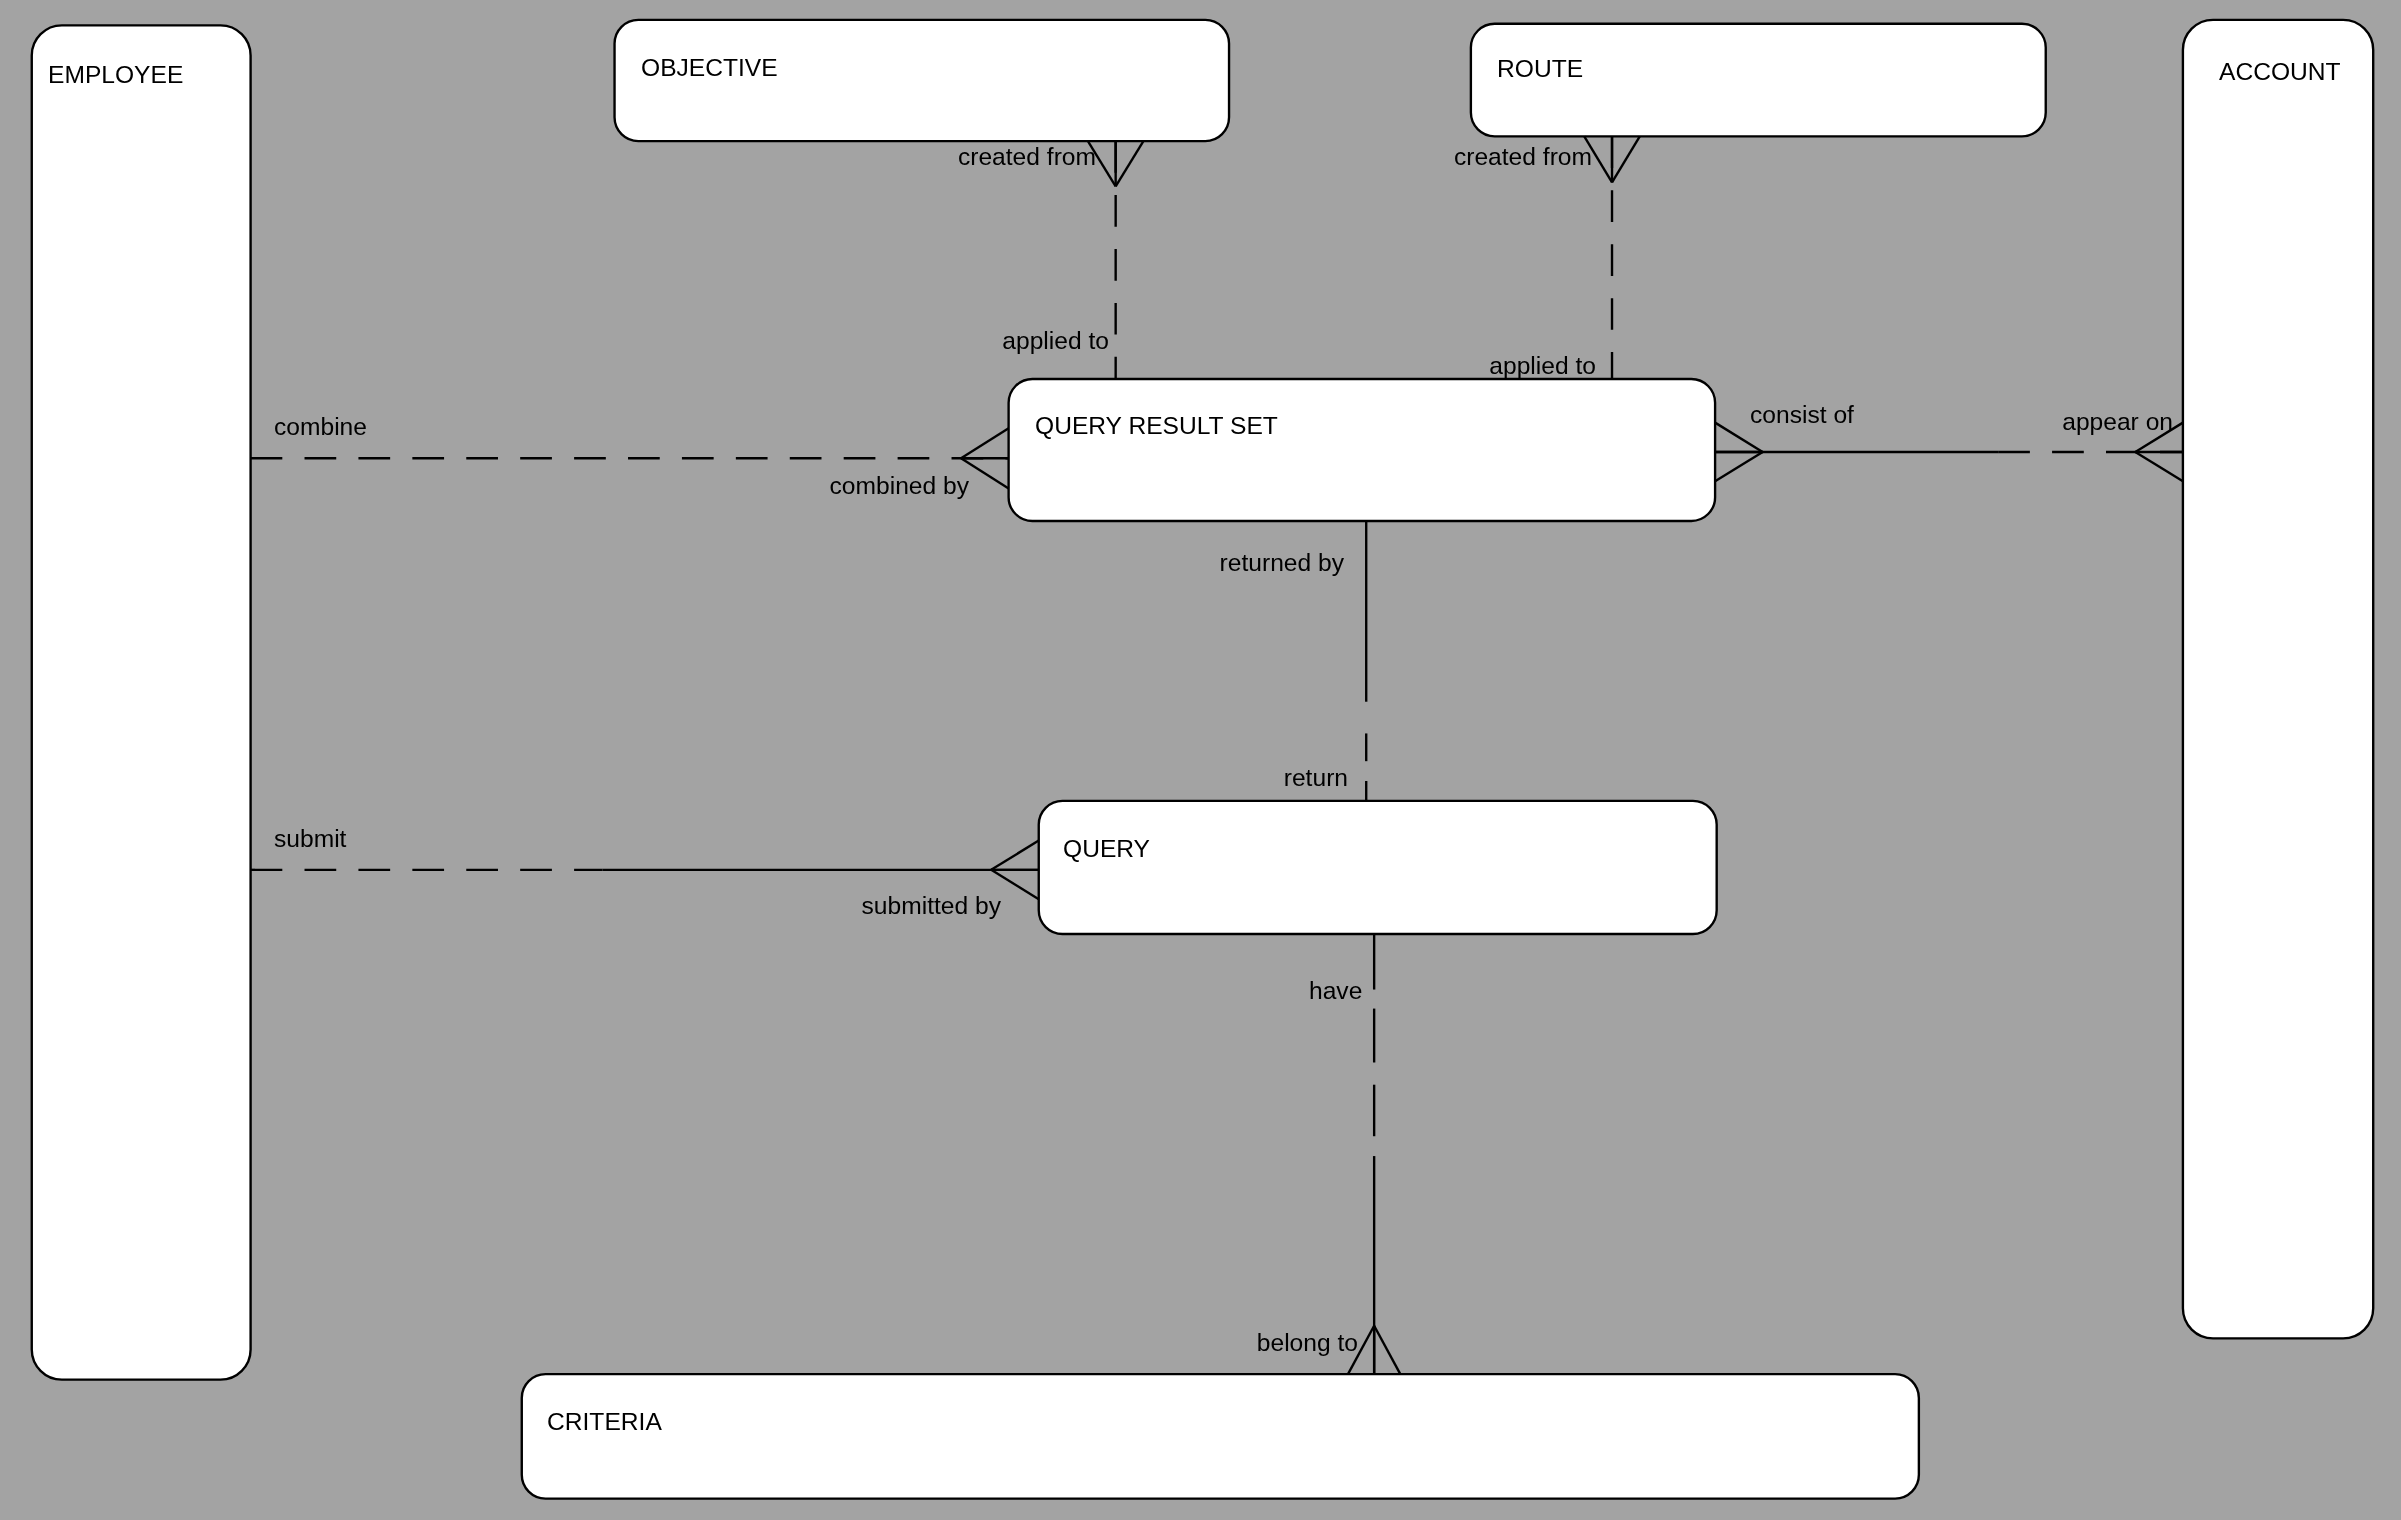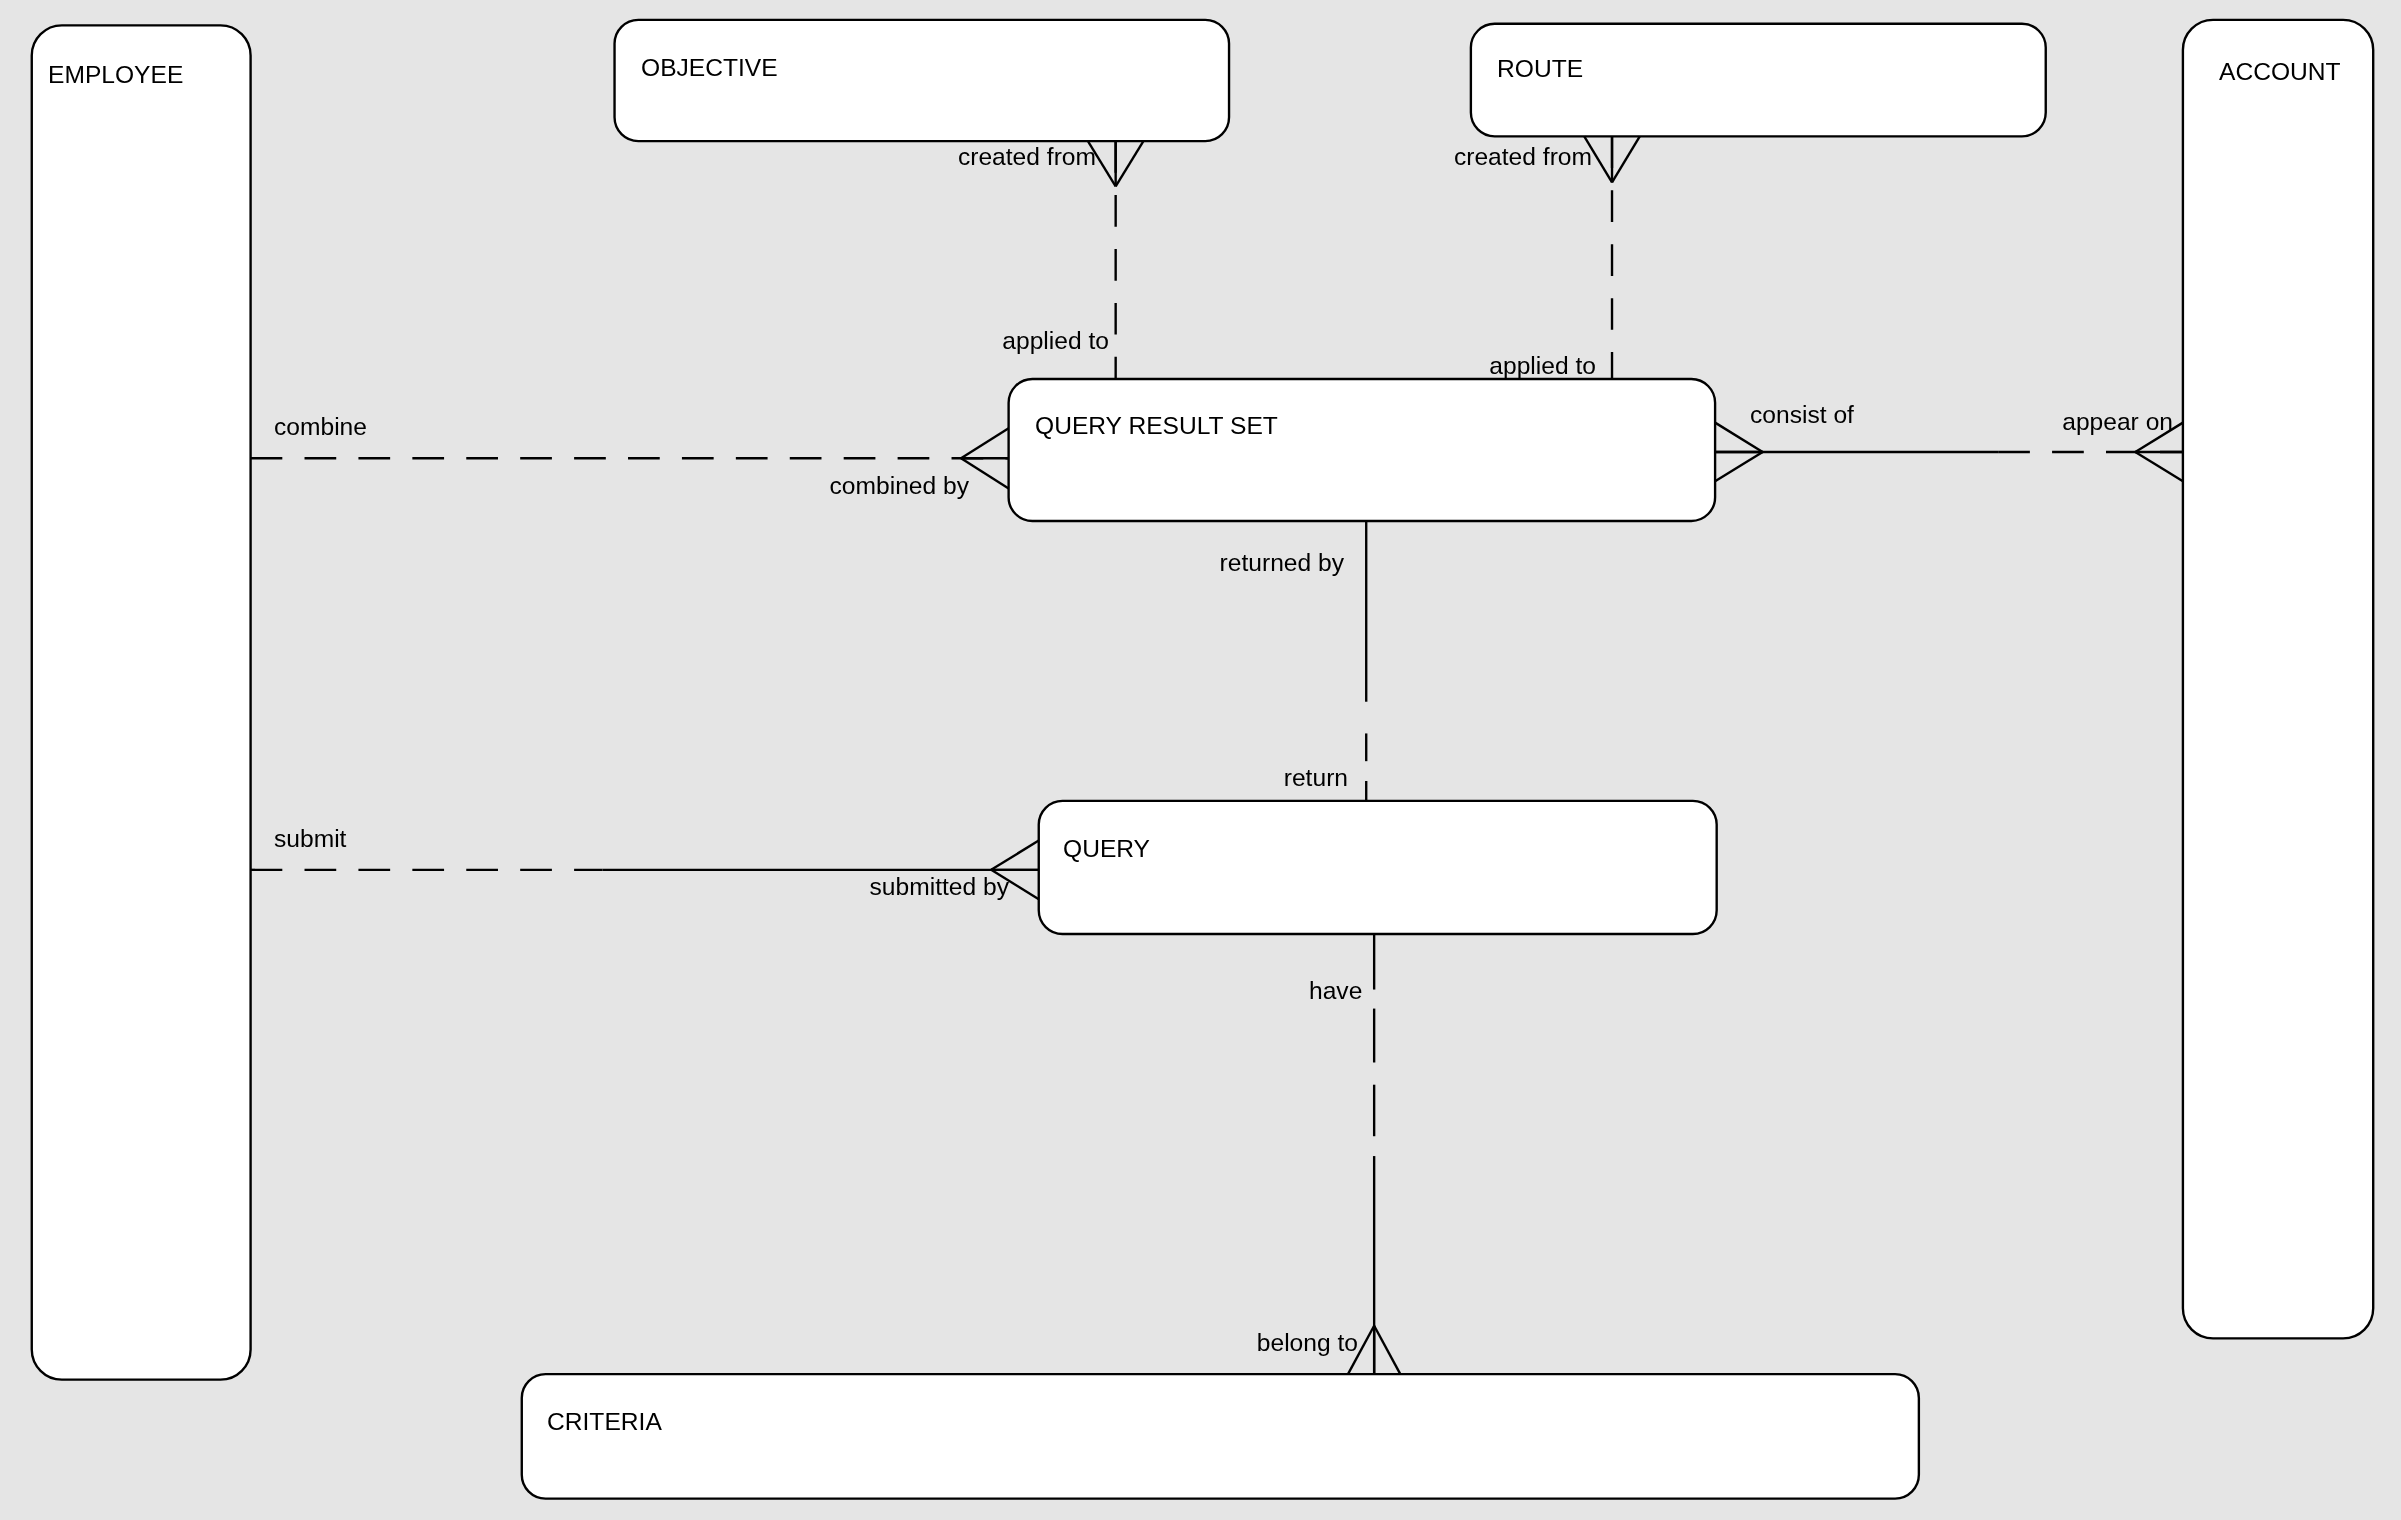--- a/index.html
+++ b/index.html
@@ -1,19 +1,19 @@
 <!DOCTYPE html>
 <html style="font-size:12.7px"><head>
 <meta charset="utf-8">
 <style>
   html,body{margin:0;padding:0;background:#fff;}
   #stage{
     position:relative;
     width:2401px;height:1520px;
-    background:#e5e5e5;
+    background:#a3a3a3;
     overflow:hidden;
     font-family:"Liberation Sans", sans-serif;
   }
   #svgroot{position:absolute;left:0;top:0;width:2401px;height:1520px;}
   .ent-rect{fill:#ffffff;stroke:#000000;stroke-width:3;}
   .edge{stroke:#000000;stroke-width:3;fill:none;}
   .edge-dash{stroke:#000000;stroke-width:3;fill:none;stroke-dasharray:40 28;}
   .foot{stroke:#000000;stroke-width:3;fill:none;}
   .ent-label{
     position:absolute;
@@ -144,19 +144,19 @@
   <div class="rel-label" style="left:274px;  top:415px;">combine</div>
   <div class="rel-label right" style="left:969px;top:474px;">combined by</div>
 
   <div class="rel-label" style="left:1750px;top:403px;">consist of</div>
   <div class="rel-label right" style="left:2173px;top:410px;">appear on</div>
 
   <div class="rel-label right" style="left:1344px;top:535px;margin-top:16px;">returned by</div>
   <div class="rel-label right" style="left:1348px;top:766px;text-align:right;">return</div>
 
   <div class="rel-label" style="left:274px;  top:827px;">submit</div>
-  <div class="rel-label right" style="left:1001px;top:875px;margin-left:8px;">submitted by</div>
+  <div class="rel-label right" style="left:1001px;top:894px;">submitted by</div>
 
   <div class="rel-label" style="left:1309px;top:960px;margin-top:19px;">have</div>
   <div class="rel-label right" style="left:1358px;top:1331px;">belong to</div>
 
 </div>
 
 
 </body></html>

